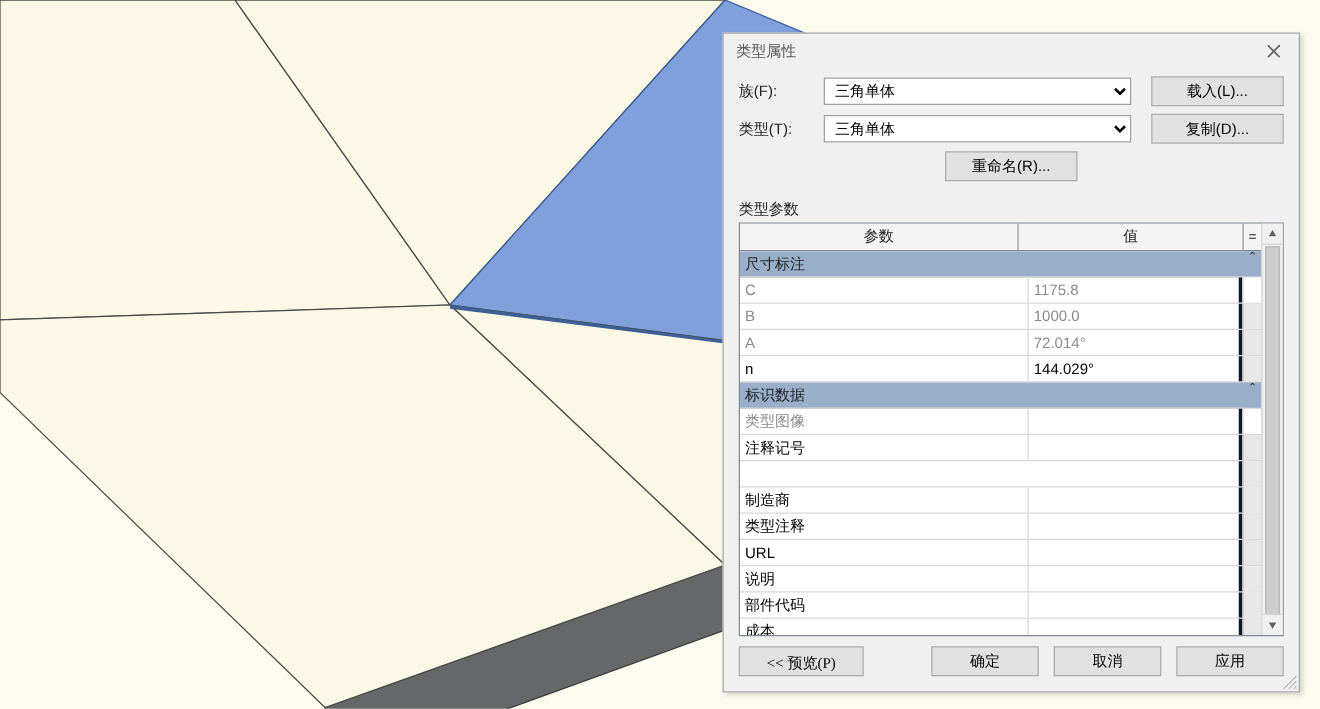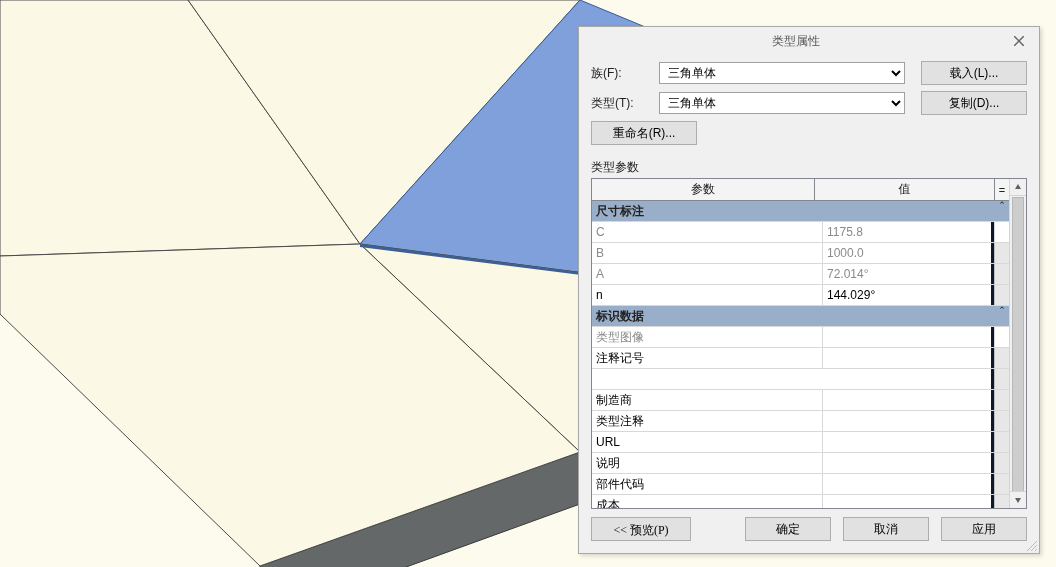--- a/index.html
+++ b/index.html
@@ -38,21 +38,21 @@
     flex-direction: column;
   }
   .titlebar {
     height: 28px;
     display: flex;
     align-items: center;
     padding: 0 4px 0 10px;
     color: #575757;
     font-size: 12px;
   }
-  .titlebar .title { flex: 1; text-align: center; }
+  .titlebar .title { flex: 1; }
   .titlebar .close {
     width: 32px;
     height: 22px;
     display: flex;
     align-items: center;
     justify-content: center;
     color: #666;
     cursor: pointer;
   }
   .titlebar .close svg { width: 10px; height: 10px; stroke:#666; stroke-width:1.5; }
@@ -90,21 +90,21 @@
     border: 1px solid #adadad;
     background: #e1e1e1;
     font-family: inherit;
     font-size: 12px;
     cursor: pointer;
     padding: 0;
   }
 
   .rename-row {
     display: flex;
-    justify-content: flex-start;
+    justify-content: center;
     margin-bottom: 14px;
   }
 
   .section-label {
     margin: 0 0 2px 0;
     color: #222;
   }
 
   
   .grid-wrap {
@@ -188,21 +188,21 @@
     border-left:1px solid #c0c0c0;
   }
   .grow.dim .c-param,
   .grow.dim .c-value { color:#8a8a8a; }
 
   .grow.group {
     background:#99aec8;
     height: 20px;
   }
   .grow.group .c-param {
-    flex:1; font-weight:bold; color:#222; border-right:none;
+    flex:1; font-weight:normal; color:#222; border-right:none;
     padding-left:4px;
   }
   .grow.group .collapse {
     flex:0 0 14px;
     display:flex;align-items:flex-start;justify-content:center;
     color:#222;
     background:#99aec8;
   }
   .grow.group .collapse span { font-size:9px; line-height:9px; }
 

